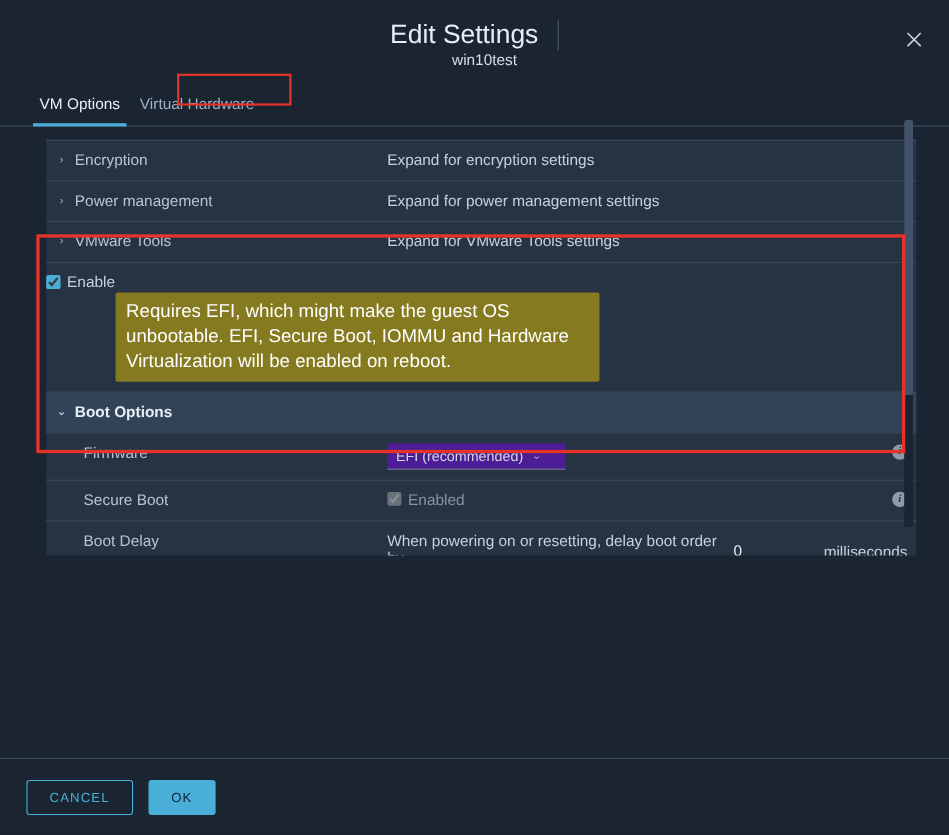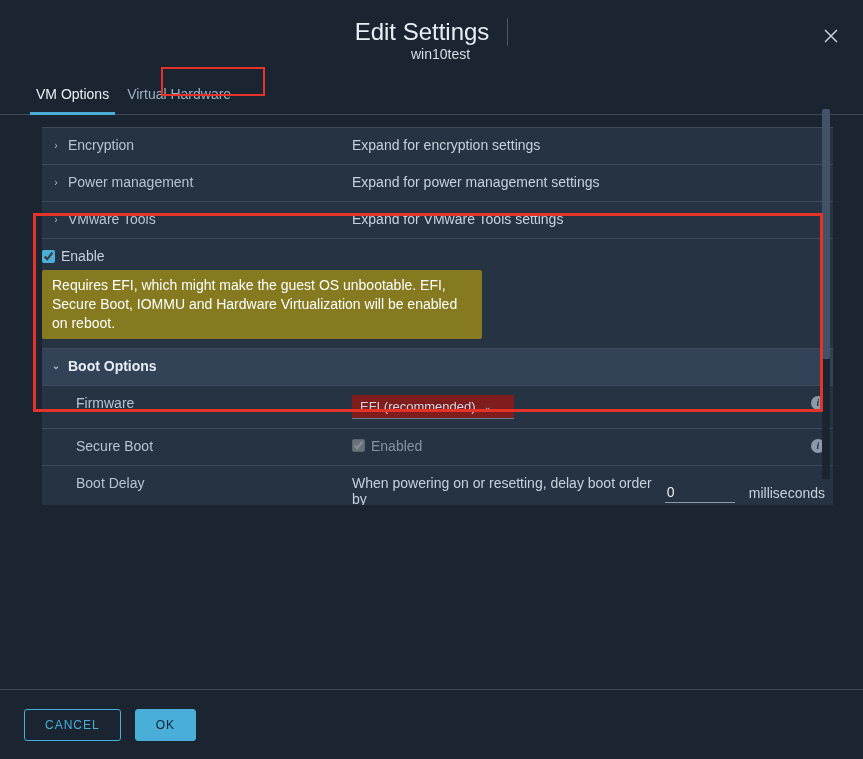--- a/index.html
+++ b/index.html
@@ -115,36 +115,36 @@
     display: inline-block;
     color: #aab9ca;
     font-size: 10px;
     text-align: center;
     margin-right: 4px;
   }
   .indent .label { padding-left: 34px; }
   .warnbox {
     background: #857a1f;
     color: #fff;
-    font-size: 14px;
+    font-size: 17px;
     padding: 6px 10px;
     line-height: 1.35;
-    margin-top: 6px;
+    margin-top: 18px;
     width: 440px;
     border-radius: 2px;
   }
-  .vbs-row .value { flex-direction: column; align-items: flex-start; }
+  .vbs-row .value { flex-direction: row; align-items: flex-start; }
   .checkwrap { display: flex; align-items: center; gap: 6px; }
   input[type=checkbox] {
     width: 13px; height: 13px;
     accent-color: #49afd9;
   }
   input[type=checkbox].dim { opacity: 0.55; }
   .select {
-    background: #7f1d1d;
+    background: #4c1d95;
     border: none;
     border-bottom: 1px solid #6d7d91;
     color: #cfd9e4;
     padding: 4px 22px 4px 8px;
     font-size: 13px;
     position: relative;
     display: inline-flex;
     align-items: center;
     cursor: pointer;
   }

